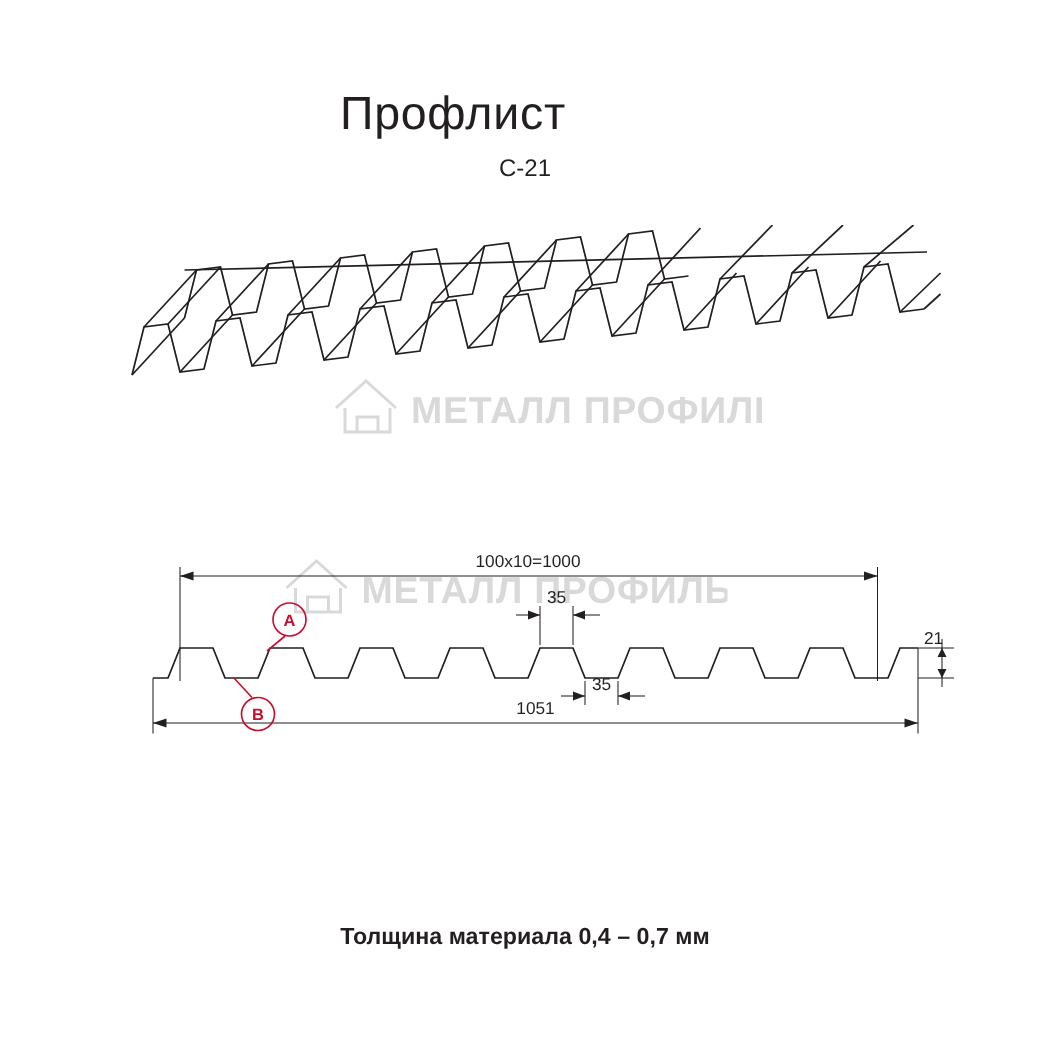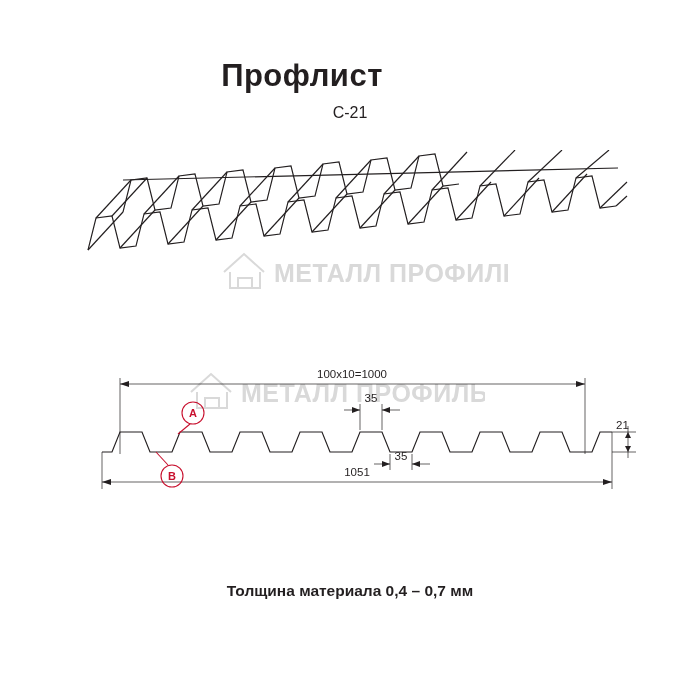--- a/index.html
+++ b/index.html
@@ -20,21 +20,21 @@
     width: 700px;
     height: 700px;
   }
   .title {
     position: absolute;
     top: 58px;
     left: 0;
     width: 604px;
     text-align: center;
     font-size: 31px;
-    font-weight: bold;
+    font-weight: normal;
     letter-spacing: 0.5px;
     color: #231f20;
   }
   .subtitle {
     position: absolute;
     top: 104px;
     left: 0;
     width: 700px;
     text-align: center;
     font-size: 16px;
@@ -66,21 +66,21 @@
   }
   .tech-wrap {
     position: absolute;
     top: 364px;
     left: 60px;
     width: 580px;
     height: 150px;
   }
   .footer {
     position: absolute;
-    top: 582px;
+    top: 616px;
     left: 0;
     width: 700px;
     text-align: center;
     font-size: 15.5px;
     font-weight: bold;
     color: #231f20;
   }
   svg { display: block; }
   .ln { fill: none; stroke: #231f20; stroke-width: 1.15; stroke-linejoin: miter; stroke-linecap: butt; }
   .dim { fill: none; stroke: #231f20; stroke-width: 0.7; }

